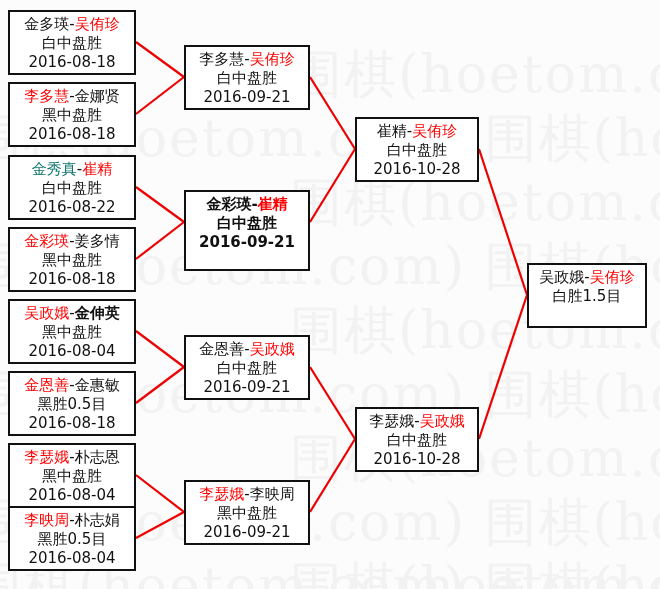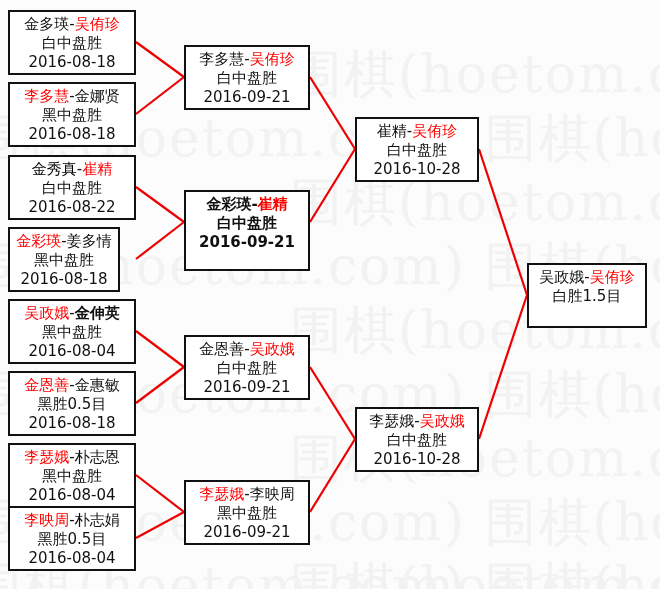--- a/index.html
+++ b/index.html
@@ -123,25 +123,25 @@
         <div class="players"><span class="p-lose" style="color: rgb(17, 17, 17);">金多瑛</span><span class="p-dash">-</span><span class="p-win" style="color: rgb(255, 0, 0);">吴侑珍</span></div>
         <div class="result">白中盘胜</div>
         <div class="date">2016-08-18</div>
       </div>
       <div class="match-box" style="left: 8px; top: 82px; width: 128px; height: 65px; border-color: rgb(17, 17, 17);">
         <div class="players"><span class="p-win" style="color: rgb(255, 0, 0);">李多慧</span><span class="p-dash">-</span><span class="p-lose" style="color: rgb(17, 17, 17);">金娜贤</span></div>
         <div class="result">黑中盘胜</div>
         <div class="date">2016-08-18</div>
       </div>
       <div class="match-box" style="left: 8px; top: 155px; width: 128px; height: 65px; border-color: rgb(17, 17, 17);">
-        <div class="players"><span class="p-lose" style="color: #000000; margin-top: 25px;">金秀真</span><span class="p-dash">-</span><span class="p-win" style="color: rgb(255, 0, 0);">崔精</span></div>
+        <div class="players"><span class="p-lose" style="color: #0f766e; margin-top: 25px;">金秀真</span><span class="p-dash">-</span><span class="p-win" style="color: rgb(255, 0, 0);">崔精</span></div>
         <div class="result">白中盘胜</div>
         <div class="date">2016-08-22</div>
       </div>
-      <div class="match-box" style="left: 8px; top: 227px; width: 112px; height: 65px; border-color: rgb(17, 17, 17);">
+      <div class="match-box" style="left: 8px; top: 227px; width: 128px; height: 65px; border-color: rgb(17, 17, 17);">
         <div class="players"><span class="p-win" style="color: rgb(255, 0, 0);">金彩瑛</span><span class="p-dash">-</span><span class="p-lose" style="color: rgb(17, 17, 17);">姜多情</span></div>
         <div class="result">黑中盘胜</div>
         <div class="date">2016-08-18</div>
       </div>
       <div class="match-box" style="left: 8px; top: 299px; width: 128px; height: 65px; border-color: rgb(17, 17, 17);">
         <div class="players"><span class="p-win" style="color: rgb(255, 0, 0);">吴政娥</span><span class="p-dash">-</span><span class="p-lose" style="color: rgb(17, 17, 17); font-weight: bold;">金伸英</span></div>
         <div class="result">黑中盘胜</div>
         <div class="date">2016-08-04</div>
       </div>
       <div class="match-box" style="left: 8px; top: 371px; width: 128px; height: 65px; border-color: rgb(17, 17, 17);">

